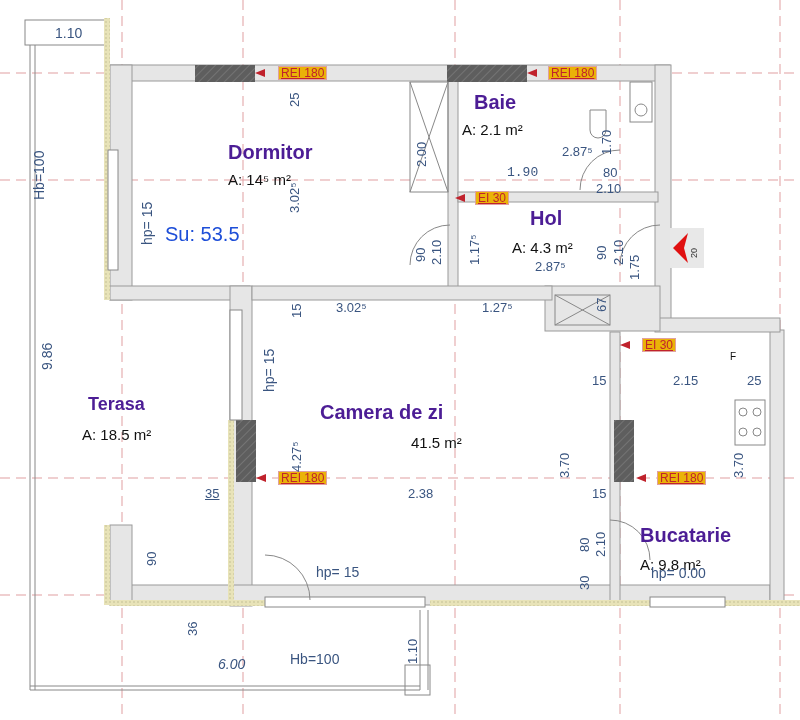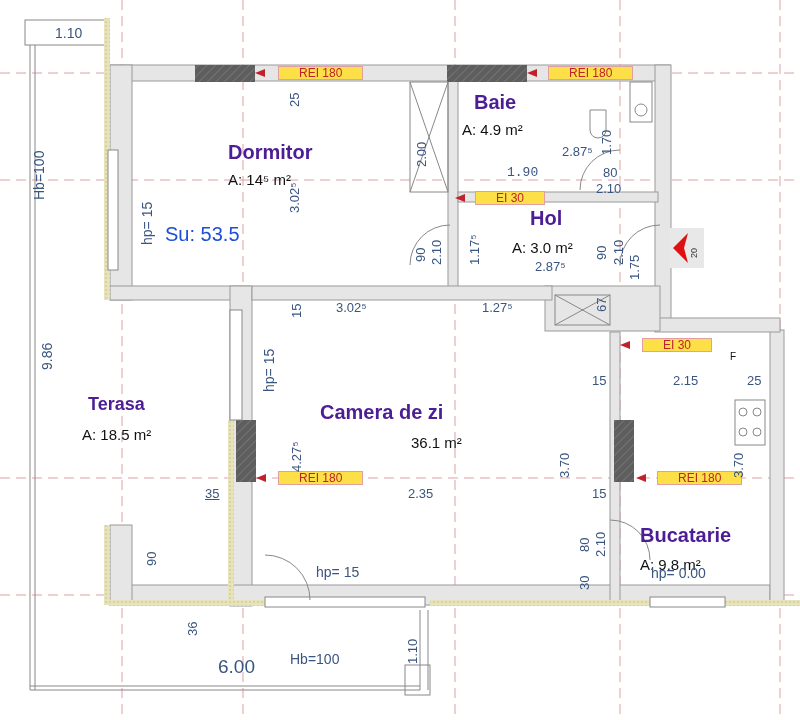--- a/index.html
+++ b/index.html
@@ -3,21 +3,21 @@
 <meta charset="utf-8">
 <style>
   html, body { margin:0; padding:0; background:#ffffff; }
   body { width:800px; height:720px; position:relative; overflow:hidden; font-family:"Liberation Sans", sans-serif; }
   #plan { position:absolute; left:0; top:0; }
   .lbl { position:absolute; white-space:nowrap; line-height:1; }
   .room-name { font-weight:bold; color:#4c1d95; font-size:20px; }
   .room-area { color:#111; font-size:15px; }
   .dim { color:#3a5580; font-size:13px; }
   .vert { transform-origin:left top; transform:rotate(-90deg); }
-  .fire { color:#c0222c; font-size:12px; border:1px solid #e0a0a0; background:#fde047; padding:0 20px; }
+  .fire { color:#c0222c; font-size:12px; border:1px solid #e0a0a0; background:#eab308; padding:0 2px;text-decoration:underline; }
   .su { color:#1d4ed8; font-weight:normal; font-size:20px; }
 </style>
 </head>
 <body>
 
 <svg id="plan" width="800" height="720" viewBox="0 0 800 720" xmlns="http://www.w3.org/2000/svg">
   <defs>
     <pattern id="hatch" width="6" height="6" patternUnits="userSpaceOnUse" patternTransform="rotate(45)">
       <rect width="6" height="6" fill="#5e5e5e"></rect>
       <line x1="0" y1="0" x2="0" y2="6" stroke="#8a8a8a" stroke-width="1"></line>
@@ -128,27 +128,27 @@
     <path d="M455,198 l10,-4 l0,8 z"></path>
     <path d="M620,345 l10,-4 l0,8 z"></path>
     <path d="M256,478 l10,-4 l0,8 z"></path>
     <path d="M636,478 l10,-4 l0,8 z"></path>
   </g>
 </svg>
 
 <div class="lbl room-name" style="left:228px;top:142px;text-align:right;">Dormitor</div>
 <div class="lbl room-area" style="left:228px;top:172px;">A:    14⁵  m²</div>
 <div class="lbl room-name" style="left:474px;top:92px;">Baie</div>
-<div class="lbl room-area" style="left:462px;top:122px;">A: 4.9 m²</div>
+<div class="lbl room-area" style="left:462px;top:122px;">A: 2.1 m²</div>
 <div class="lbl room-name" style="left:530px;top:208px;">Hol</div>
-<div class="lbl room-area" style="left:512px;top:240px;">A: 3.0 m²</div>
+<div class="lbl room-area" style="left:512px;top:240px;">A: 4.3 m²</div>
 <div class="lbl room-name" style="left:88px;top:395px;font-size:18px;">Terasa</div>
 <div class="lbl room-area" style="left:82px;top:427px;">A: 18.5 m²</div>
 <div class="lbl room-name" style="left:320px;top:402px;">Camera de zi</div>
-<div class="lbl room-area" style="left:411px;top:435px;">36.1 m²</div>
+<div class="lbl room-area" style="left:411px;top:435px;">41.5 m²</div>
 <div class="lbl room-name" style="left:640px;top:525px;">Bucatarie</div>
 <div class="lbl room-area" style="left:640px;top:557px;">A:   9.8 m²</div>
 
 <div class="lbl su" style="left:165px;top:224px;">Su: 53.5</div>
 
 <div class="lbl fire" style="left:278px;top:66px;">REI 180</div>
 <div class="lbl fire" style="left:548px;top:66px;">REI 180</div>
 <div class="lbl fire" style="left:475px;top:191px;">EI 30</div>
 <div class="lbl fire" style="left:642px;top:338px;">EI 30</div>
 <div class="lbl fire" style="left:278px;top:471px;">REI 180</div>
@@ -158,27 +158,27 @@
 <div class="lbl dim" style="left:562px;top:145px;">2.87⁵</div>
 <div class="lbl dim" style="left:507px;top:166px;font-family:Liberation Mono, monospace;">1.90</div>
 <div class="lbl dim" style="left:603px;top:166px;">80</div>
 <div class="lbl dim" style="left:596px;top:182px;">2.10</div>
 <div class="lbl dim" style="left:535px;top:260px;">2.87⁵</div>
 <div class="lbl dim" style="left:336px;top:301px;">3.02⁵</div>
 <div class="lbl dim" style="left:482px;top:301px;">1.27⁵</div>
 <div class="lbl dim" style="left:592px;top:374px;">15</div>
 <div class="lbl dim" style="left:673px;top:374px;">2.15</div>
 <div class="lbl dim" style="left:747px;top:374px;">25</div>
-<div class="lbl dim" style="left:408px;top:487px;">2.35</div>
+<div class="lbl dim" style="left:408px;top:487px;">2.38</div>
 <div class="lbl dim" style="left:592px;top:487px;">15</div>
 <div class="lbl dim" style="left:205px;top:487px;text-decoration:underline;">35</div>
 <div class="lbl dim" style="left:316px;top:565px;font-size:14px;">hp= 15</div>
 <div class="lbl dim" style="left:651px;top:566px;font-size:14px;">hp= 0.00</div>
 <div class="lbl dim" style="left:730px;top:352px;font-size:10px;color:#111;">F</div>
-<div class="lbl dim" style="left:218px;top:657px;font-size:19px;">6.00</div>
+<div class="lbl dim" style="left:218px;top:657px;font-size:14px;font-style:italic;">6.00</div>
 <div class="lbl dim" style="left:290px;top:652px;font-size:14px;">Hb=100</div>
 
 <div class="lbl dim vert" style="left:32px;top:200px;font-size:14px;">Hb=100</div>
 <div class="lbl dim vert" style="left:40px;top:370px;font-size:14px;">9.86</div>
 <div class="lbl dim vert" style="left:140px;top:245px;font-size:14px;">hp= 15</div>
 <div class="lbl dim vert" style="left:288px;top:107px;">25</div>
 <div class="lbl dim vert" style="left:288px;top:213px;">3.02⁵</div>
 <div class="lbl dim vert" style="left:415px;top:167px;">2.00</div>
 <div class="lbl dim vert" style="left:414px;top:262px;">90</div>
 <div class="lbl dim vert" style="left:430px;top:265px;">2.10</div>

